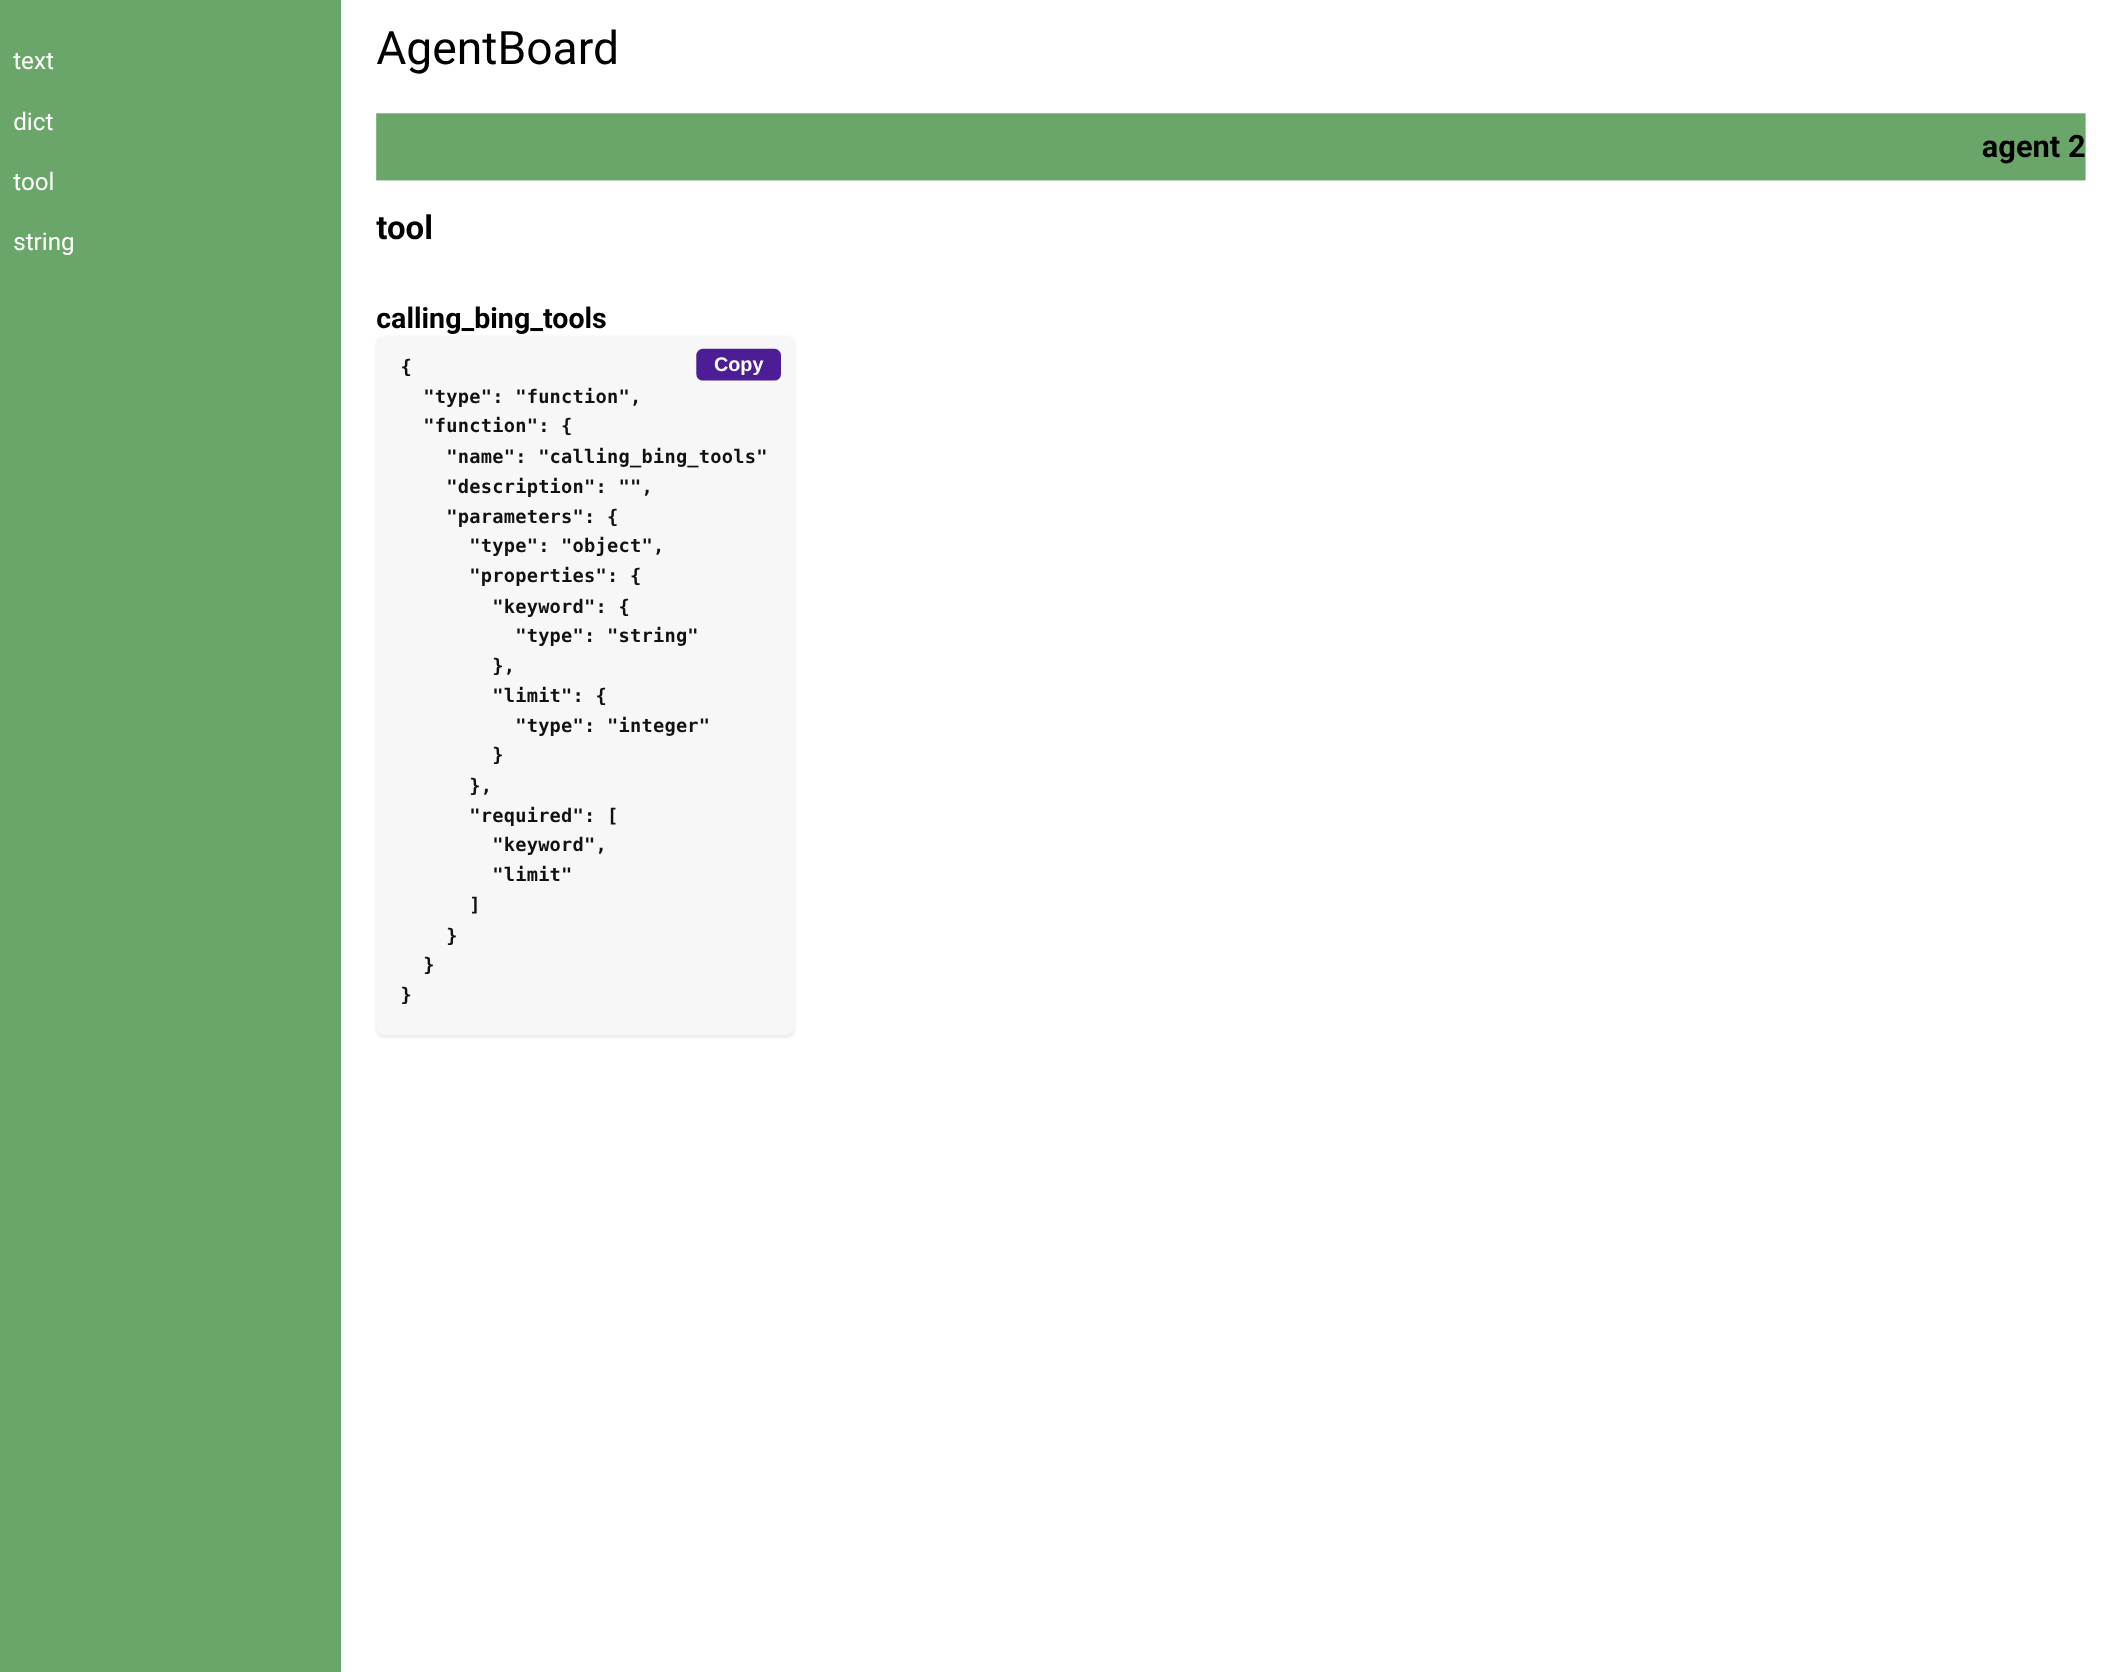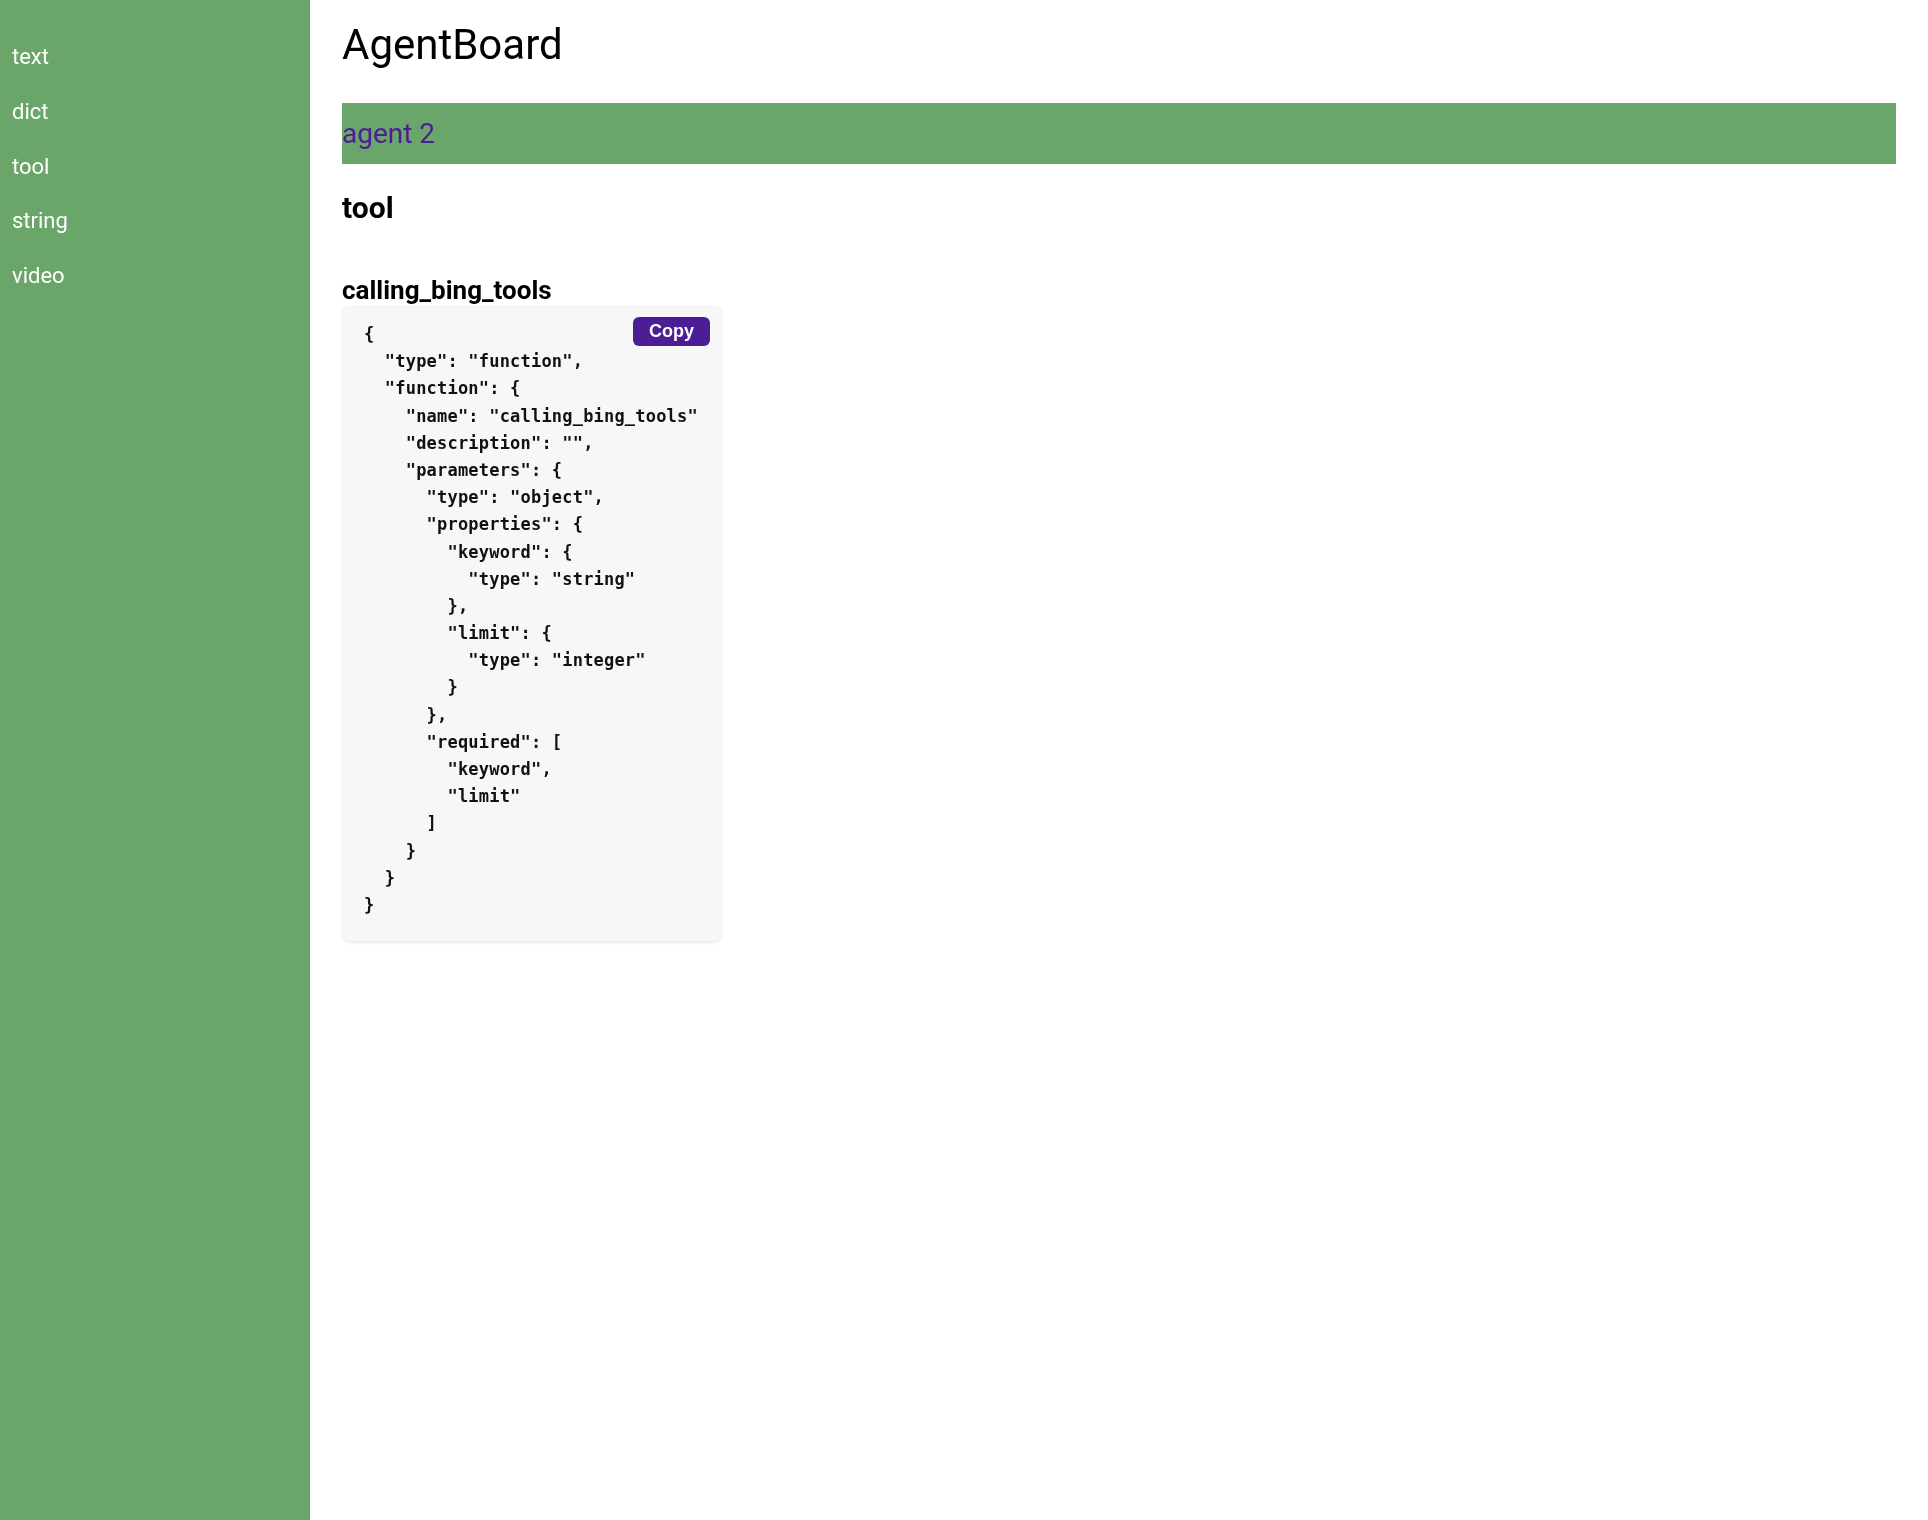--- a/index.html
+++ b/index.html
@@ -32,24 +32,24 @@
       padding: 20px 32px;
     }
     .page-title {
       font-size: 42px;
       font-weight: 400;
       color: #000000;
       margin-bottom: 34px;
     }
     .agent-bar {
       background: #6aa66a;
-      color: #4c1d95;
+      color: #000000;
       font-size: 28px;
-      font-weight: 400;
-      text-align: left;
+      font-weight: 700;
+      text-align: right;
       padding: 14px 0;
       margin-bottom: 26px;
     }
     .section-title {
       font-size: 30px;
       font-weight: 700;
       color: #000000;
       margin-bottom: 50px;
     }
     .section-subtitle {
@@ -89,21 +89,20 @@
     }
   </style>
 </head>
 <body>
 
 <nav class="sidebar">
   <div class="sidebar-item">text</div>
   <div class="sidebar-item">dict</div>
   <div class="sidebar-item">tool</div>
   <div class="sidebar-item">string</div>
-  <div class="sidebar-item">video</div>
 </nav>
 
 <main class="main">
   <h1 class="page-title">AgentBoard</h1>
 
   <div class="agent-bar">agent 2</div>
 
   <h2 class="section-title">tool</h2>
 
   <h3 class="section-subtitle">calling_bing_tools</h3>

